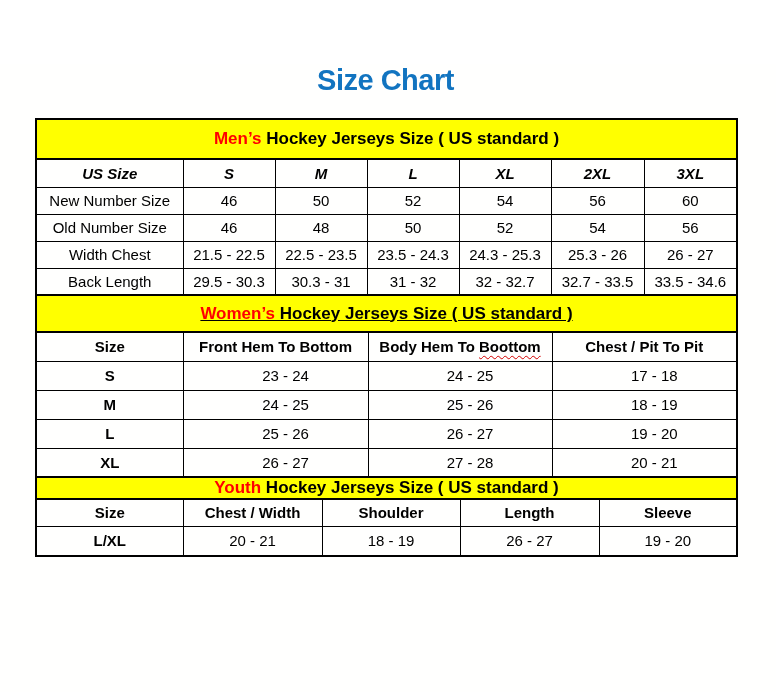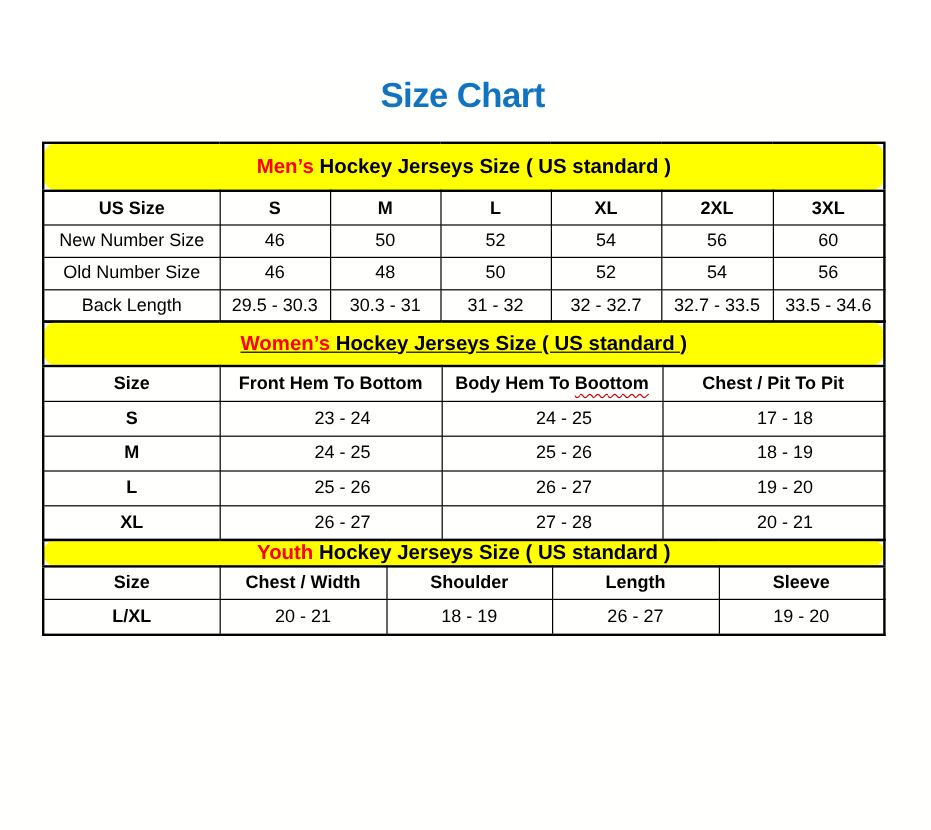--- a/index.html
+++ b/index.html
@@ -33,33 +33,33 @@
   table.size-table + table.size-table { margin-top: -2px; }
 
   .size-table td, .size-table th {
     border: 1px solid #000;
     text-align: center;
     vertical-align: middle;
     font-size: 15px;
     padding: 0 2px;
   }
   .size-table th { font-weight: bold; }
-  .size-table td { font-weight: normal; border-radius: 12px; }
+  .size-table td { font-weight: normal; }
 
   tr.band td {
     background: #ffff00;
     font-weight: bold;
     font-size: 17px;
     border-bottom: 2px solid #000;
     border-top: 2px solid #000;
   }
   tr.band .hl { color: #ff0000; }
 
   table.men  tr.band td  { height: 40px; }
-  table.men  th          { height: 28px; }
+  table.men  th          { height: 28px; font-style: italic; }
   table.men  td.cell     { height: 27px; }
   table.women tr.band td { height: 37px; text-decoration: underline; }
   table.women th         { height: 29px; }
   table.women td.cell    { height: 28px; padding-left: 22px; }
   table.youth tr.band td { height: 16px; }
   table.youth th         { height: 27px; }
   table.youth td.cell    { height: 30px; }
 
   .wavy {
     text-decoration: underline;
@@ -111,20 +111,29 @@
       <tr>
         <td class="cell">Old Number Size</td>
         <td class="cell">46</td>
         <td class="cell">48</td>
         <td class="cell">50</td>
         <td class="cell">52</td>
         <td class="cell">54</td>
         <td class="cell">56</td>
       </tr>
       <tr>
+        <td class="cell">Width Chest</td>
+        <td class="cell">21.5 - 22.5</td>
+        <td class="cell">22.5 - 23.5</td>
+        <td class="cell">23.5 - 24.3</td>
+        <td class="cell">24.3 - 25.3</td>
+        <td class="cell">25.3 - 26</td>
+        <td class="cell">26 - 27</td>
+      </tr>
+      <tr>
         <td class="cell">Back Length</td>
         <td class="cell">29.5 - 30.3</td>
         <td class="cell">30.3 - 31</td>
         <td class="cell">31 - 32</td>
         <td class="cell">32 - 32.7</td>
         <td class="cell">32.7 - 33.5</td>
         <td class="cell">33.5 - 34.6</td>
       </tr>
     </tbody>
   </table>

